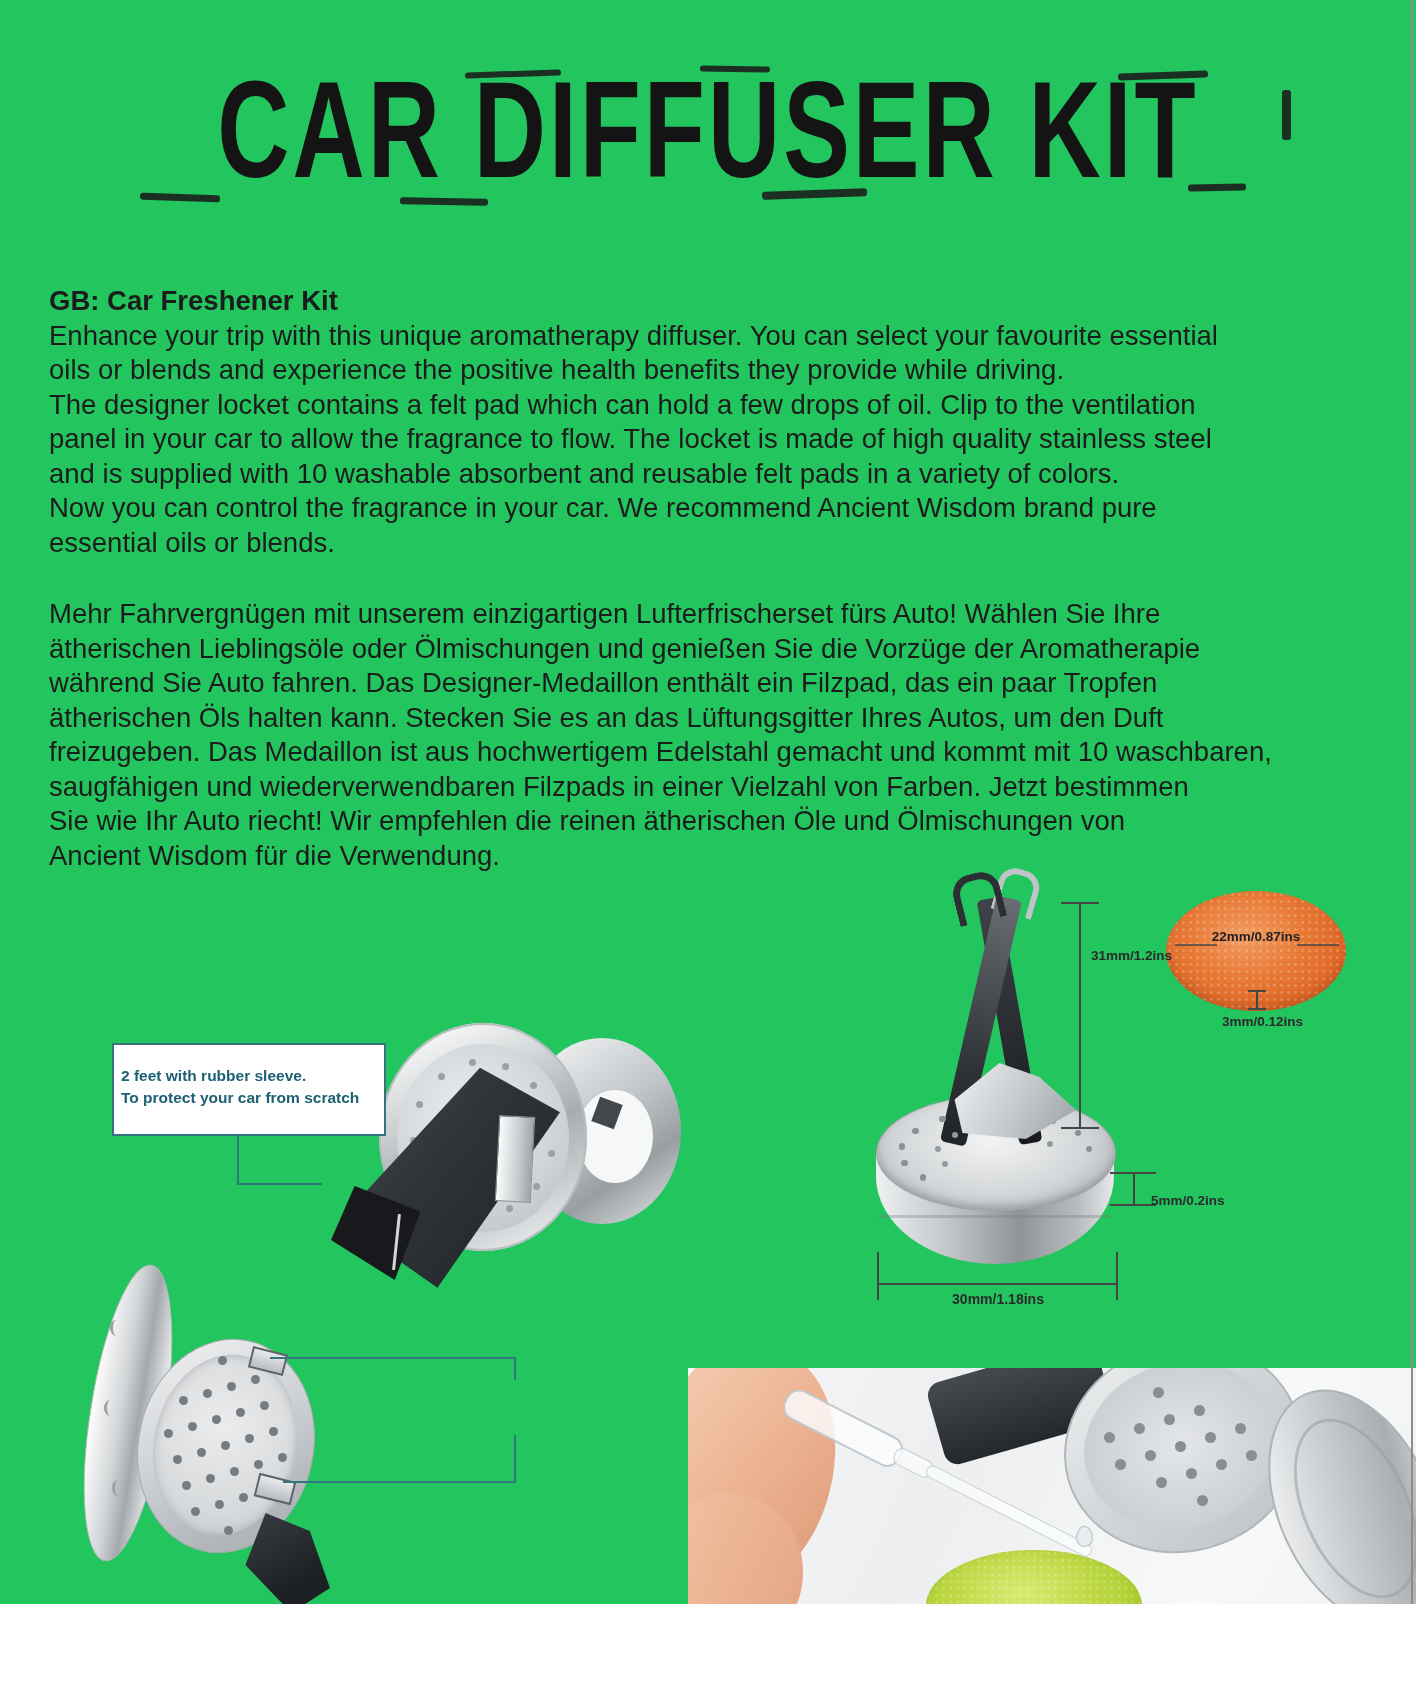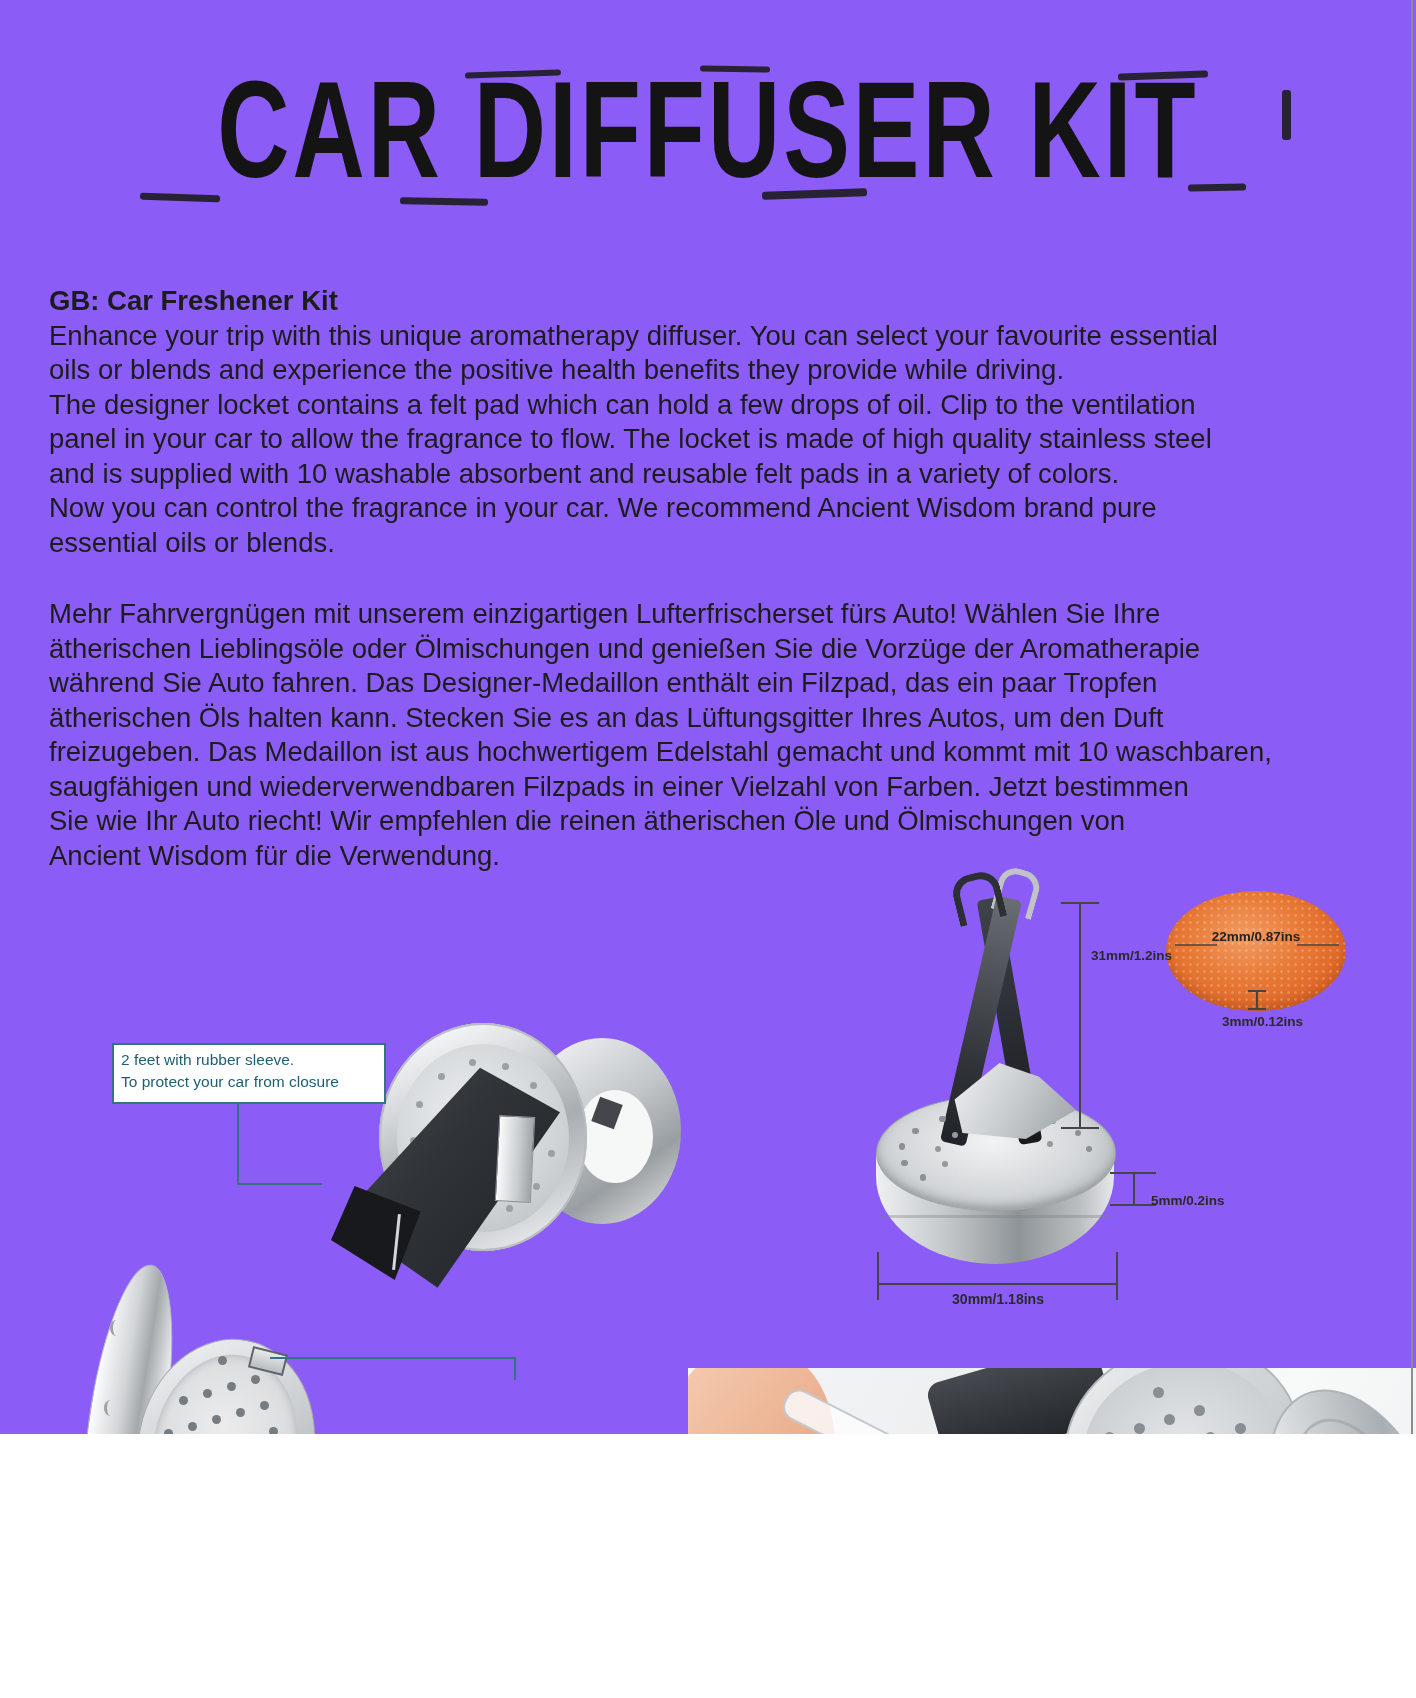--- a/index.html
+++ b/index.html
@@ -1,29 +1,29 @@
 <!DOCTYPE html>
 <html><head>
 <meta charset="utf-8">
 <style>
   html,body{margin:0;padding:0;background:#ffffff;}
-  #page{position:relative;width:1416px;height:1434px;background:#8b5cf6;overflow:hidden;
+  #page{position:relative;width:1416px;height:1604px;background:#22c55e;overflow:hidden;
         font-family:"Liberation Sans",sans-serif;}
   
   #title{position:absolute;left:0;top:50px;width:1416px;text-align:center;
          font-weight:bold;font-size:100px;letter-spacing:3px;color:#141414;
          transform:scaleY(1.38);transform-origin:50% 0;white-space:nowrap;}
   .smudge{position:absolute;background:#1a1a1a;opacity:.88;border-radius:3px;}
   
   .text-block{position:absolute;font-size:27.5px;line-height:34.5px;color:#1c1c1c;}
   .text-block .heading{font-weight:bold;white-space:nowrap;}
   .text-block .lines{white-space:nowrap;}
   
   .callout{position:absolute;background:#ffffff;border:2px solid #35747f;color:#1e6073;
-           font-weight:normal;font-size:15.5px;line-height:22px;padding:4px 7px;z-index:8;white-space:nowrap;}
+           font-weight:bold;font-size:15.5px;line-height:22px;padding:20px 7px;z-index:8;white-space:nowrap;}
   .conn{position:absolute;background:#35747f;z-index:7;}
   
   .dim{position:absolute;font-weight:bold;font-size:13.5px;color:#2a2a2a;white-space:nowrap;z-index:6;}
   .dline{position:absolute;background:#454545;z-index:6;}
   
   .photo{position:absolute;}
   .abs{position:absolute;}
   
   #pa-ring{left:198px;top:98px;width:158px;height:186px;border-radius:50%;z-index:1;
     background:linear-gradient(145deg,#f8f9fa,#c2c6c9 45%,#999ea2 70%,#e8eaeb);}
@@ -179,21 +179,21 @@
       <div style="position: absolute; left: 137px; top: 160.359px; width: 6px; height: 6px; border-radius: 50%; background: rgb(166, 172, 176); z-index: 3;"></div>
       <div style="position: absolute; left: 161.251px; top: 155.608px; width: 6px; height: 6px; border-radius: 50%; background: rgb(166, 172, 176); z-index: 3;"></div>
       <div style="position: absolute; left: 182.578px; top: 169.288px; width: 6px; height: 6px; border-radius: 50%; background: rgb(166, 172, 176); z-index: 3;"></div>
       <div style="position: absolute; left: 191px; top: 195px; width: 6px; height: 6px; border-radius: 50%; background: rgb(166, 172, 176); z-index: 3;"></div>
       <div style="position: absolute; left: 182.578px; top: 220.712px; width: 6px; height: 6px; border-radius: 50%; background: rgb(166, 172, 176); z-index: 3;"></div>
       <div style="position: absolute; left: 161.251px; top: 234.392px; width: 6px; height: 6px; border-radius: 50%; background: rgb(166, 172, 176); z-index: 3;"></div>
     </div>
 
   <div class="callout" style="left:112px;top:1043px;width:256px;height:49px;">
     <div>2 feet with rubber sleeve.</div>
-    <div>To protect your car from closure</div>
+    <div>To protect your car from scratch</div>
   </div>
   <div class="conn" style="left:237px;top:1100px;width:2px;height:85px;"></div>
   <div class="conn" style="left:237px;top:1183px;width:85px;height:2px;"></div>
 
   <div id="photoB" class="photo" style="left:848px;top:855px;width:315px;height:430px;">
     <div id="pb-baseside" class="abs"></div>
     <div id="pb-basetop" class="abs"></div>
     <div id="pb-seam" class="abs"></div>
     <div id="pb-blade2" class="abs"></div>
     <div id="pb-hook2" class="abs"></div>

